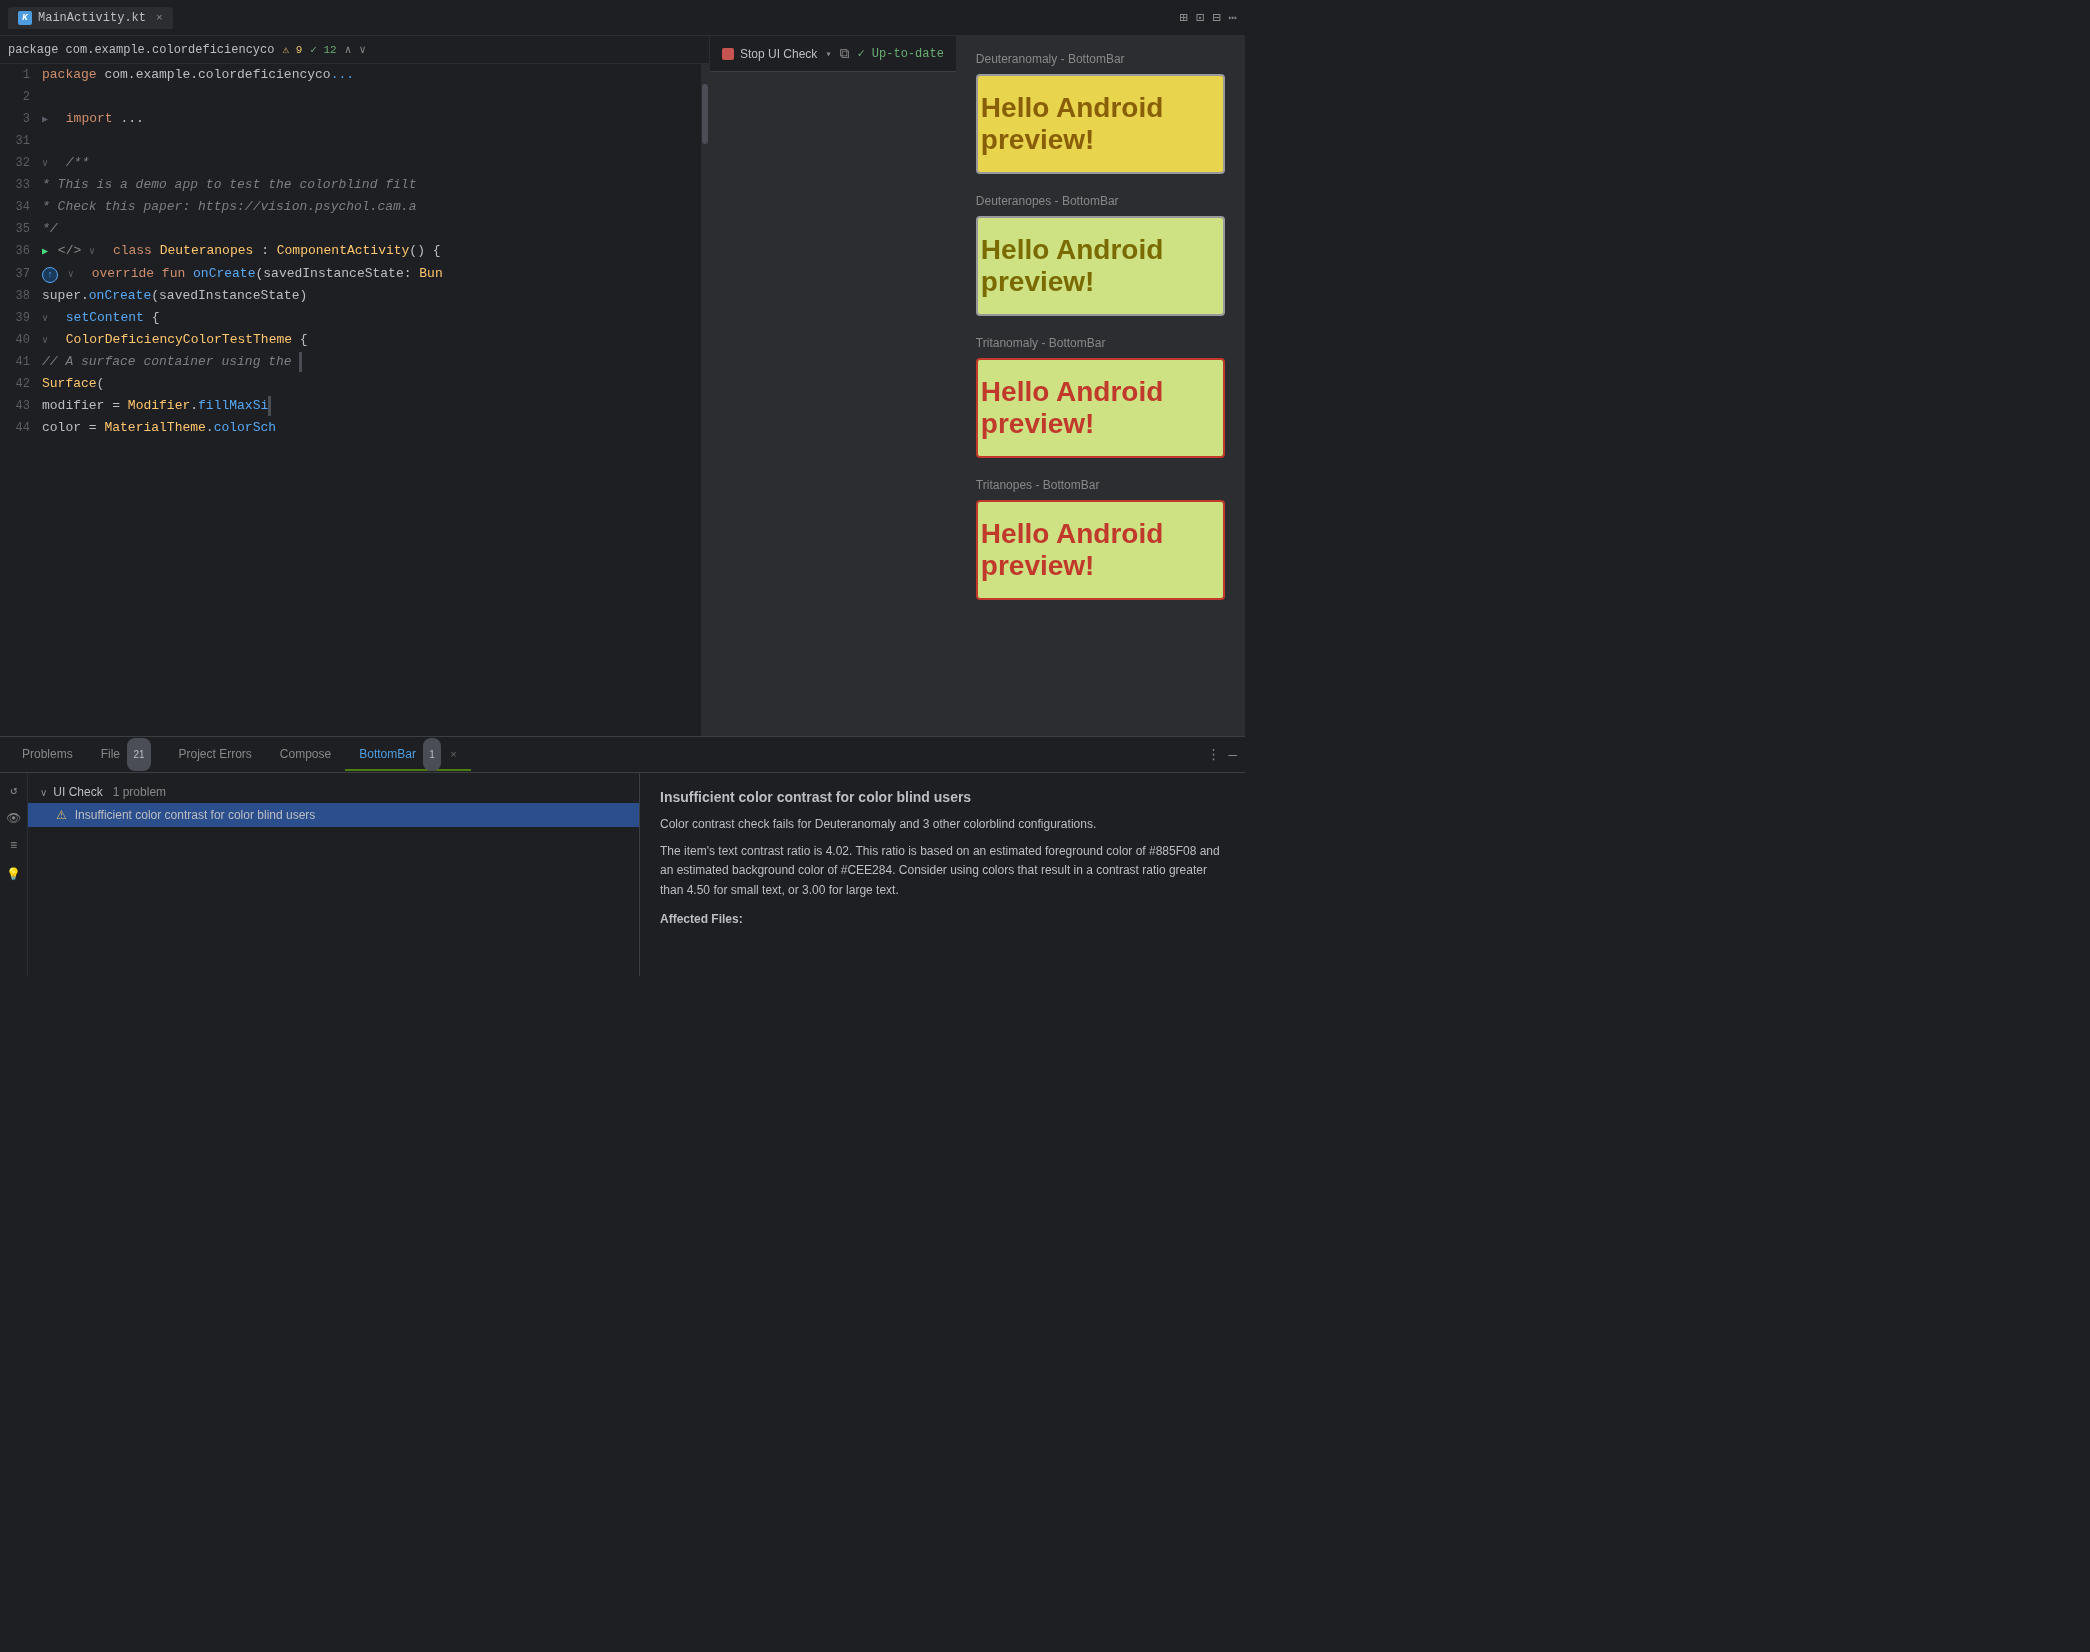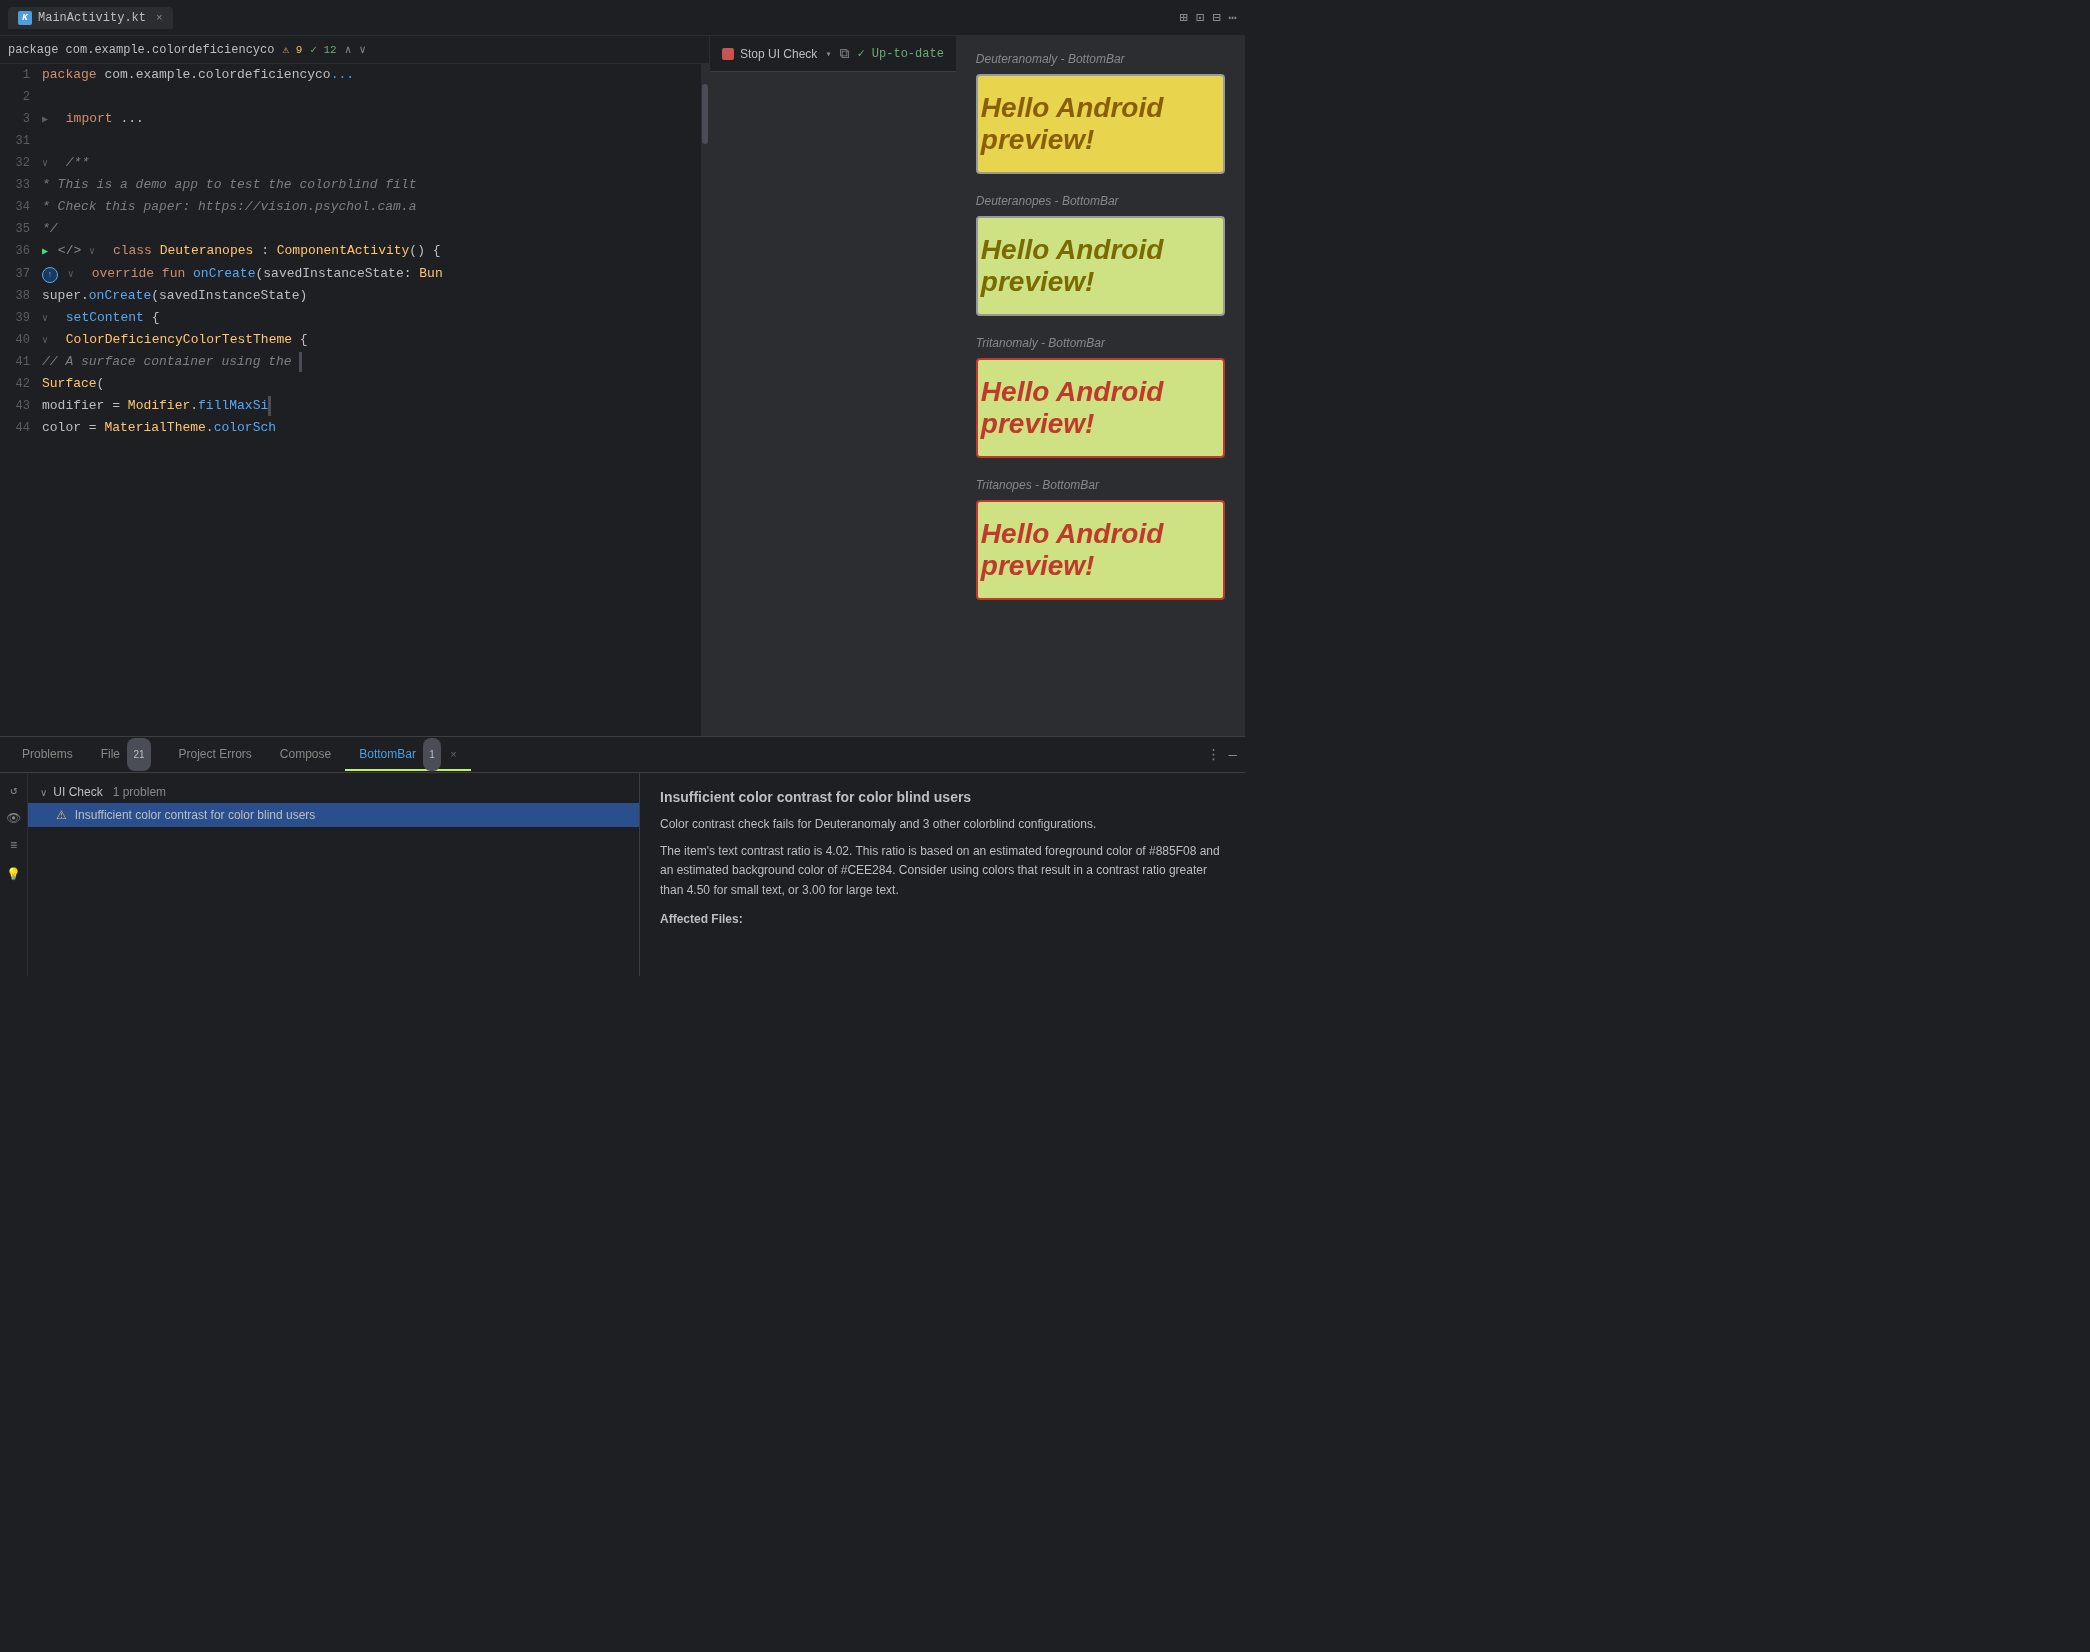--- a/index.html
+++ b/index.html
@@ -251,21 +251,20 @@
       padding: 16px 20px;
       display: flex;
       flex-direction: column;
       gap: 20px;
     }
 
     .preview-section {
       display: flex;
       flex-direction: column;
       gap: 8px;
-      font-style: italic;
     }
     .preview-label {
       color: #888;
       font-size: 12px;
       font-family: sans-serif;
     }
     .preview-box {
       padding: 16px 3px;
       border-radius: 4px;
     }
@@ -295,21 +294,21 @@
     .btab {
       padding: 8px 14px;
       font-size: 12px;
       color: #888;
       cursor: pointer;
       font-family: sans-serif;
       border-bottom: 2px solid transparent;
     }
     .btab.active {
       color: #4d9de0;
-      border-bottom: 2px solid #bef264;
+      border-bottom: 2px solid #4d7c0f;
     }
     .btab .count {
       background: #4a4d56;
       color: #bcbec4;
       border-radius: 8px;
       padding: 11px 6px;
       font-size: 10px;
       margin-left: 4px;
     }
     .btab .close-x {

